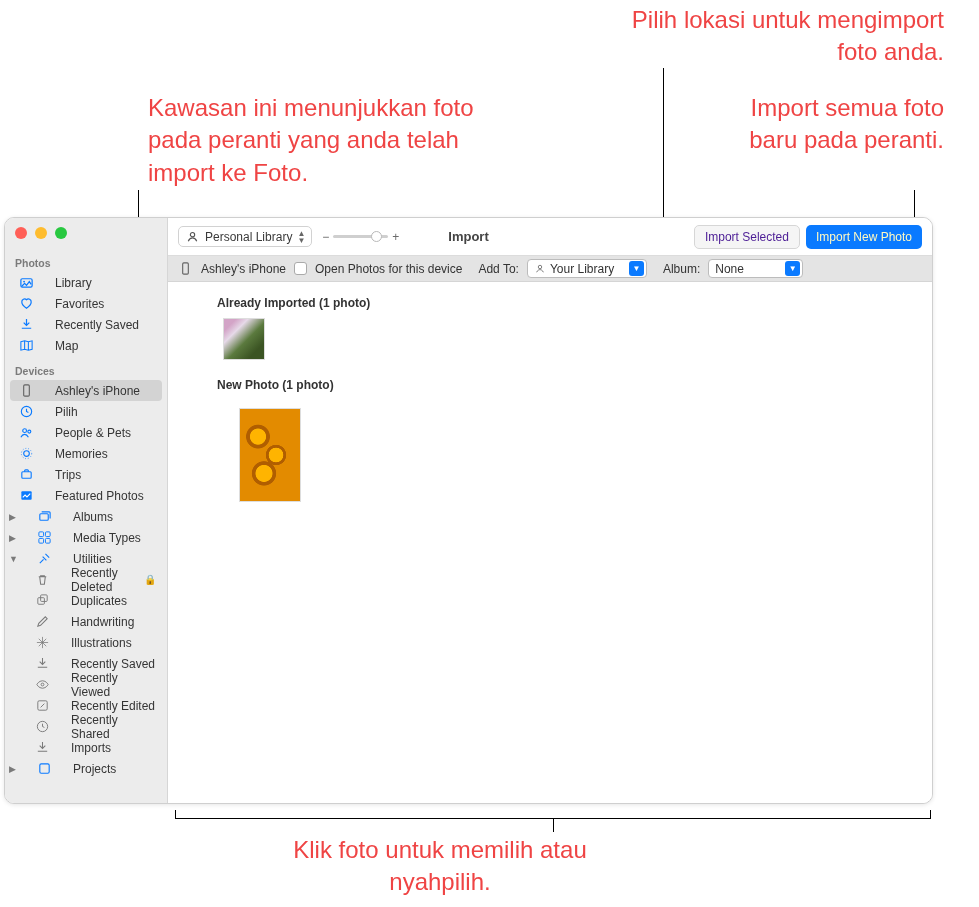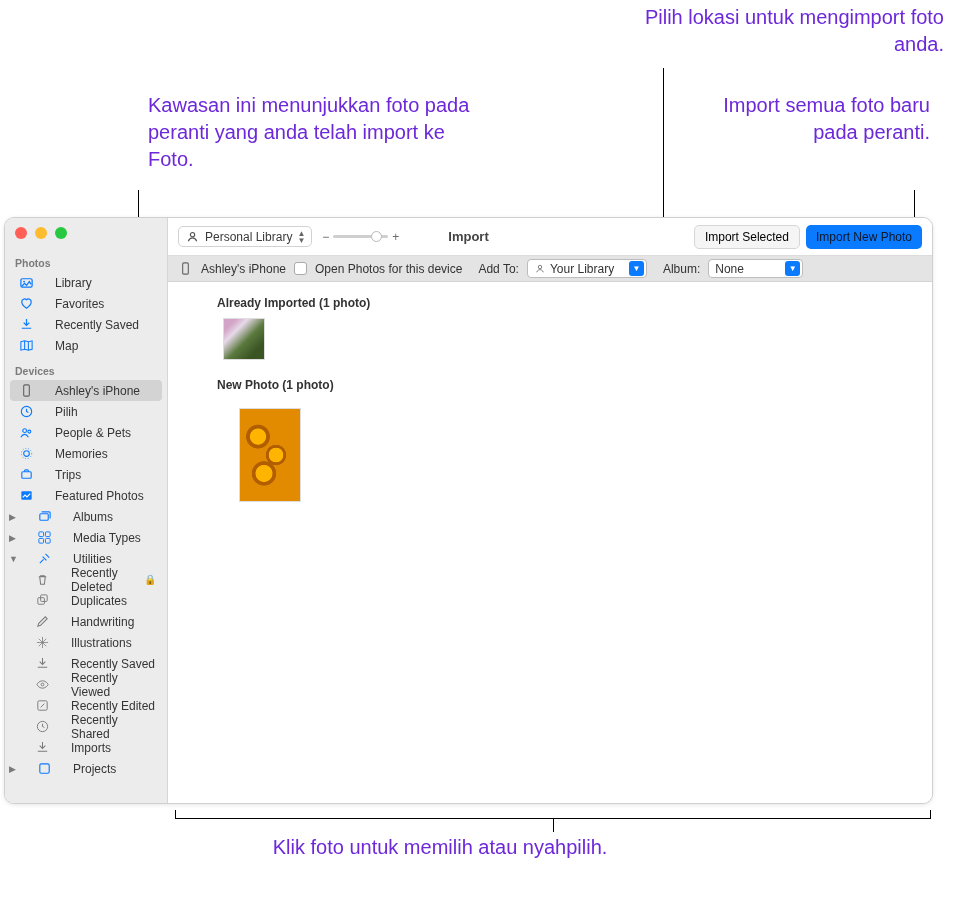--- a/index.html
+++ b/index.html
@@ -1,19 +1,19 @@
 <!DOCTYPE html>
 <html><head>
 <meta charset="utf-8">
 <style>
 * { margin:0; padding:0; box-sizing:border-box; font-family:-apple-system,BlinkMacSystemFont,"Helvetica Neue",sans-serif; }
 body { width:979px; height:907px; background:#fff; position:relative; }
 
 
-.callout { position:absolute; font-size:20px; line-height:1.35; color:#6d28d9; }
+.callout { position:absolute; font-size:24px; line-height:1.35; color:#ef4444; }
 .callout.right { text-align:right; }
 .call-line { position:absolute; background:#000; }
 
 
 .window { position:absolute; top:217px; left:4px; width:929px; height:587px; border:1px solid #cfcfcf; border-radius:10px; overflow:hidden; background:#fff; box-shadow:0 1px 4px rgba(0,0,0,0.1); display:flex; }
 
 
 .tlights { position:absolute; top:9px; left:10px; display:flex; gap:8px; }
 .tl { width:12px; height:12px; border-radius:50%; }
 .tl.red{background:#ff5f57;} .tl.yellow{background:#febc2e;} .tl.green{background:#28c840;}
@@ -32,22 +32,22 @@
 
 .main { flex:1; display:flex; flex-direction:column; background:#fff; }
 
 
 .toolbar { height:38px; border-bottom:1px solid #dcdcdc; display:flex; align-items:center; padding:0 10px; gap:10px; font-size:12px; color:#3a3a3a; }
 .lib-sel { display:flex; align-items:center; gap:5px; border:1px solid #d2d2d2; border-radius:5px; padding:2px 6px; background:#fff; }
 .zoombar { display:flex; align-items:center; gap:4px; color:#6b6b6b; }
 .zoom-track { width:55px; height:3px; background:#cfcfcf; border-radius:2px; position:relative; }
 .zoom-thumb { position:absolute; top:-4px; left:38px; width:11px; height:11px; background:#fff; border:1px solid #b9b9b9; border-radius:50%; }
 .title-center { position:absolute; left:50%; transform:translateX(-50%); font-weight:600; font-size:13px; color:#444; }
-.tbtn { border:1px solid #d6d6d6; background:#f5f5f5; border-radius:5px; padding:4px 10px; font-size:12px; color:#000000; }
-.tbtn.primary { background:#0a7aff; color:#0f172a; border:none; }
+.tbtn { border:1px solid #d6d6d6; background:#f5f5f5; border-radius:5px; padding:4px 10px; font-size:12px; color:#4c1d95; }
+.tbtn.primary { background:#0a7aff; color:#fef9c3; border:none; }
 
 
 .devbar { height:26px; background:#e4e4e4; border-bottom:1px solid #d5d5d5; display:flex; align-items:center; padding:0 10px; gap:8px; font-size:12px; color:#333; }
 .chk { width:13px; height:13px; border:1px solid #aaa; border-radius:3px; background:#fff; flex-shrink:0; }
 .dd { display:inline-flex; align-items:center; justify-content:space-between; border:1px solid #bcbcbc; border-radius:4px; background:#fff; padding:1px 2px 1px 6px; font-size:12px; min-width:95px; }
 .dd .arrow { width:15px; height:15px; background:#0a7aff; border-radius:3px; display:flex; align-items:center; justify-content:center; color:#fff; font-size:8px; margin-left:6px; }
 
 
 .content { flex:1; padding:8px 12px; overflow:auto;margin-left:37px; }
 .sect-head { font-size:12px; font-weight:700; color:#333; margin:6px 0 8px; }
@@ -75,21 +75,21 @@
 <div class="call-line" style="top:68px; left:663px; width:1px; height:193px;"></div>
 
 <div class="callout" style="top:92px; left:148px; width:340px;">Kawasan ini menunjukkan foto pada peranti yang anda telah import ke Foto.</div>
 <div class="call-line" style="top:190px; left:138px; width:1px; height:142px;"></div>
 <div class="call-line" style="top:332px; left:138px; width:15px; height:1px;"></div>
 <div class="call-line" style="top:282px; left:138px; width:1px; height:0;"></div>
 <div class="bracket-side" style="top:282px; left:138px; height:1px; width:15px; background:#000;"></div>
 <div class="bracket-side" style="top:282px; left:153px;"></div>
 <div class="bracket-side" style="top:367px; left:153px; top:360px;"></div>
 
-<div class="callout right" style="top:92px; right:49px; width:220px;">Import semua foto baru pada peranti.</div>
+<div class="callout right" style="top:92px; right:35px; width:220px;">Import semua foto baru pada peranti.</div>
 <div class="call-line" style="top:190px; left:914px; width:1px; height:40px;"></div>
 
 <div class="window">
   <div class="tlights">
     <div class="tl red"></div>
     <div class="tl yellow"></div>
     <div class="tl green"></div>
   </div>
 
   <div class="sidebar">

